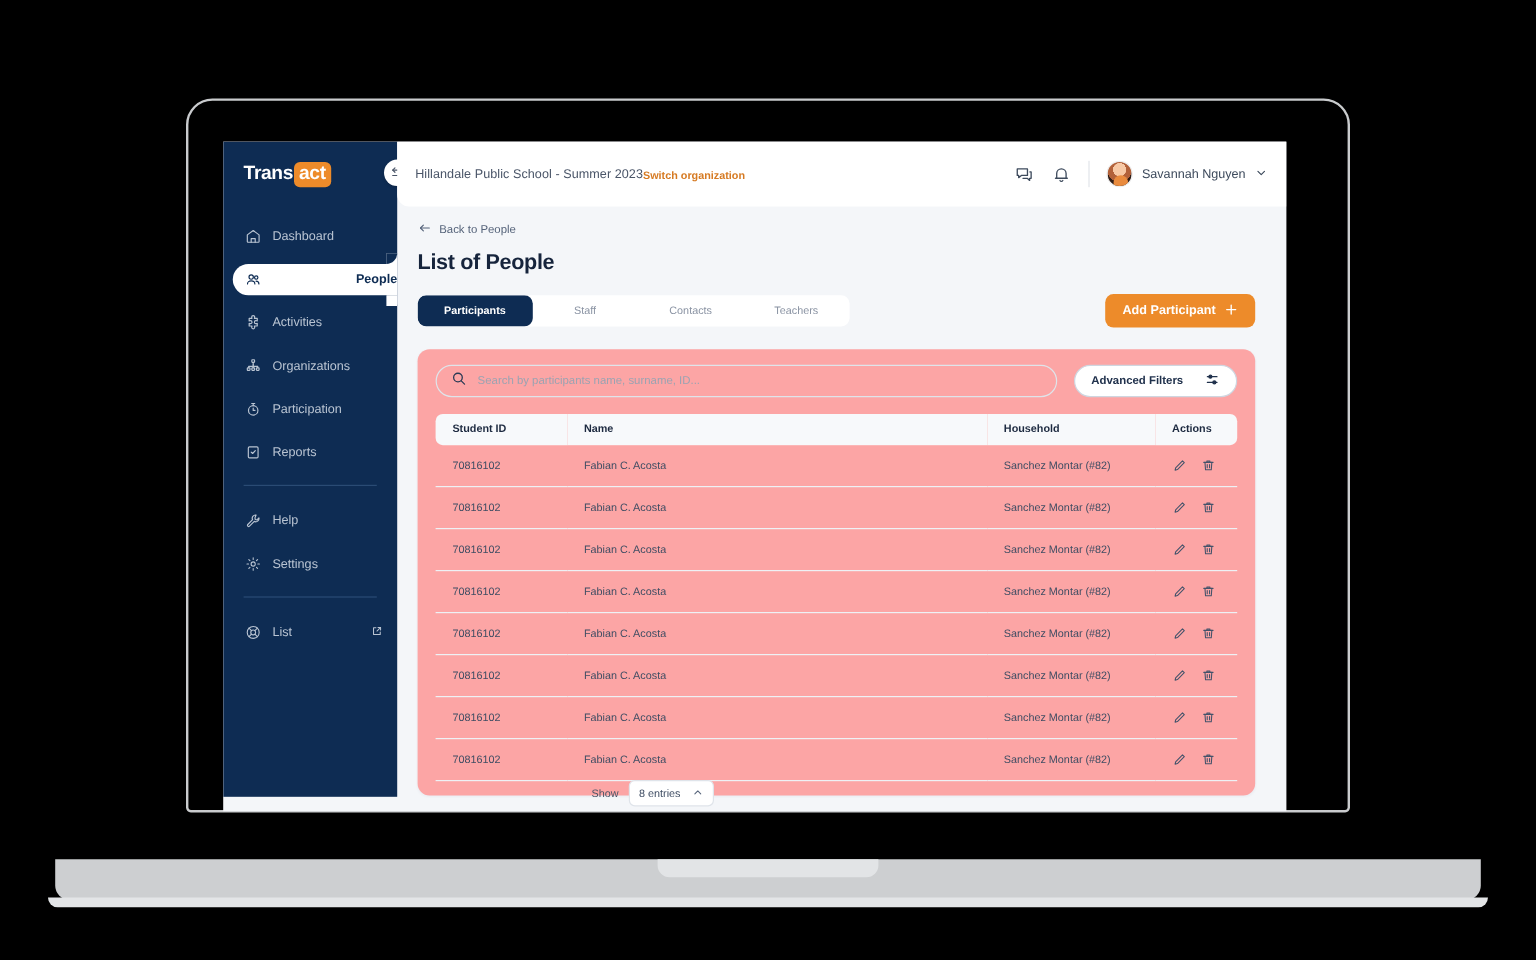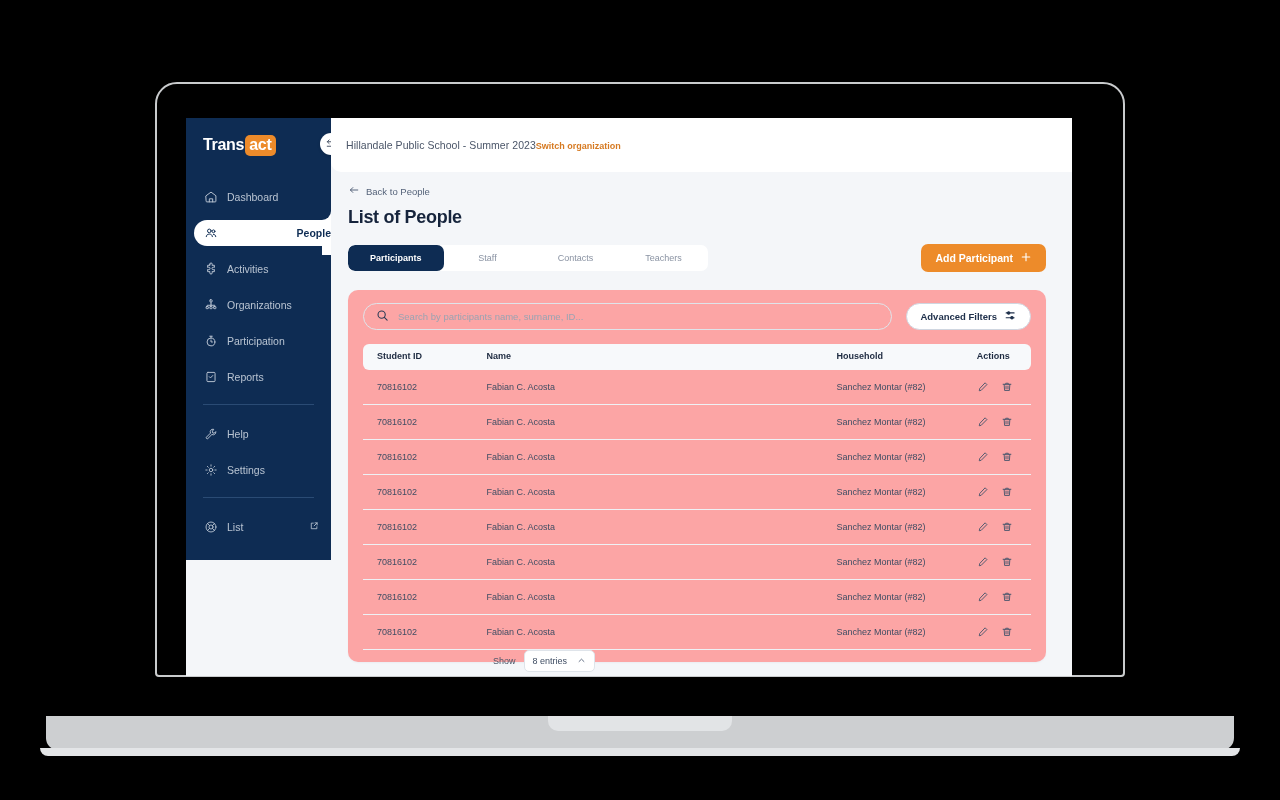--- a/index.html
+++ b/index.html
@@ -58,21 +58,21 @@
     height: 15px;
     background: #e2e4e6;
     border-radius: 0 0 10px 10px;
   }
 
   
   #sidebar {
     position: absolute;
     left: 0; top: 0;
     width: 145px;
-    height: 442px;
+    height: 546px;
     background: #0e2c53;
     border-top-left-radius: 0;
   }
   #sidebar-logo-row {
     position: relative;
     height: 54px;
     display: flex;
     align-items: center;
     padding-left: 17px;
   }
@@ -268,21 +268,21 @@
     font-family: "Liberation Sans", sans-serif;
   }
   #search-input::placeholder { color: #9aa3b2; }
   #advanced-filters-btn {
     height: 27px;
     border: 1px solid #cfd6e0;
     border-radius: 14px;
     background: #ffffff;
     font-size: 9.5px; color: #20314c; font-weight: bold;
     padding: 0 13px;
-    display: flex; align-items: center; gap: 7px;
+    display: flex; align-items: center; gap: 18px;
     cursor: pointer;
     font-family: "Liberation Sans", sans-serif;
   }
 
   table { width: 100%; border-collapse: collapse; }
   thead th {
     text-align: left;
     font-size: 9px;
     color: #1d2a40;
     font-weight: bold;
@@ -467,20 +467,45 @@
 
     </div>
   </nav>
 
   <header id="topbar">
     <div id="org-block">
       <span id="org-name">Hillandale Public School - Summer 2023</span>
       <span id="switch-org">Switch organization</span>
     </div>
 
+    <div id="topbar-right">
+      <span class="topbar-icon">
+        <svg width="17" height="17" viewBox="0 0 20 20" fill="none" stroke="#3d4a5c" stroke-width="1.3" stroke-linecap="round" stroke-linejoin="round">
+          <path d="M3.2 4.4h10v6.4h-6l-2.6 2.2v-2.2H3.2z"></path>
+          <path d="M15.6 7.4h1.2v6.3h-1.5v2l-2.3-2H8.8"></path>
+        </svg>
+      </span>
+      <span class="topbar-icon">
+        <svg width="17" height="17" viewBox="0 0 20 20" fill="none" stroke="#3d4a5c" stroke-width="1.3" stroke-linecap="round" stroke-linejoin="round">
+          <path d="M5.4 13.6V8.9a4.6 4.6 0 0 1 9.2 0v4.7"></path>
+          <path d="M4.2 13.6h11.6"></path>
+          <path d="M8.6 15.8a1.6 1.6 0 0 0 2.8 0"></path>
+        </svg>
+      </span>
+      <span class="topbar-sep"></span>
+      <div id="user-chip">
+        <span id="avatar"></span>
+        <span id="user-name">Savannah Nguyen</span>
+        <span>
+          <svg width="10" height="10" viewBox="0 0 14 14" fill="none" stroke="#3d4a5c" stroke-width="1.4" stroke-linecap="round" stroke-linejoin="round">
+              <path d="M3.2 5.4 7 9.1l3.8-3.7"></path>
+            </svg>
+        </span>
+      </div>
+    </div>
   </header>
 
   <main id="content">
 
     <div id="back-link">
       <span>
         <svg width="12" height="12" viewBox="0 0 16 16" fill="none" stroke="#55637a" stroke-width="1.3" stroke-linecap="round" stroke-linejoin="round">
             <path d="M13 8H3.2"></path>
             <path d="M6.4 4.8 3.2 8l3.2 3.2"></path>
           </svg>

